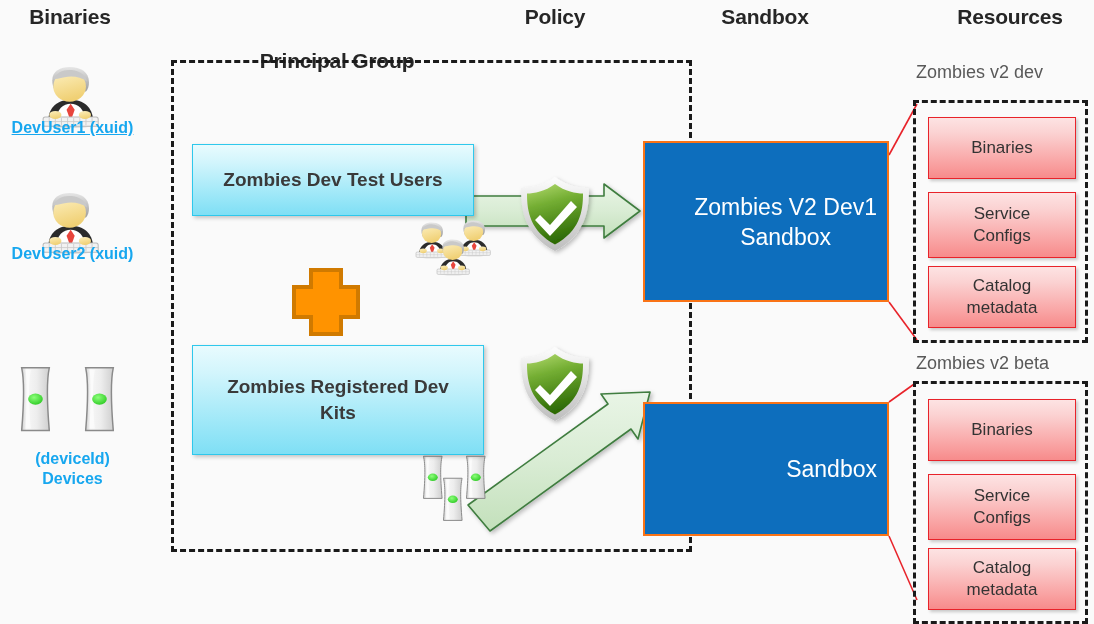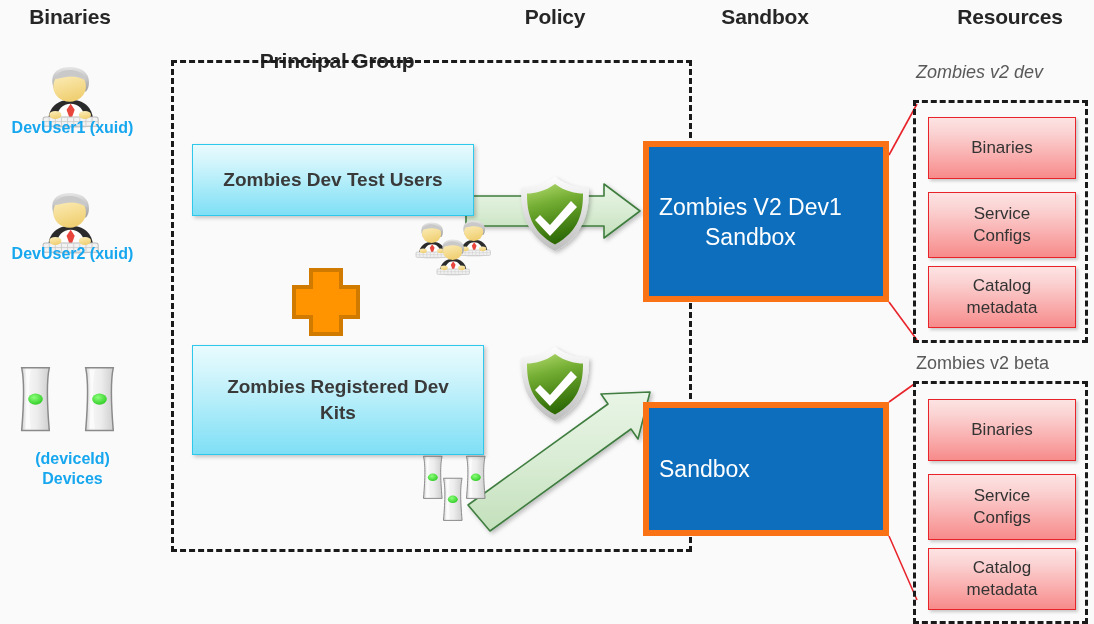--- a/index.html
+++ b/index.html
@@ -43,22 +43,22 @@
     text-align:center;
     color:#3a3a3a;font-weight:bold;font-size:19px;
     line-height:26px;
     padding:8px 14px;
   }
 
   
   .sandbox-box{
     box-sizing:border-box;
     background:#0d6ebd;
-    border:6px solid #f97316;
-    display:flex;align-items:center;justify-content:flex-start;
+    border:2px solid #f97316;
+    display:flex;align-items:center;justify-content:flex-end;
     text-align:center;color:#ffffff;font-size:23px;line-height:30px;
     padding:0 10px;
   }
 
   
   .resource-box{
     box-sizing:border-box;
     border:1px solid #e8232a;
     background:linear-gradient(to bottom,#fde3e3 0%,#fbd2d2 25%,#f9a3a3 75%,#f78b8b 100%);
     box-shadow:2px 2px 3px rgba(0,0,0,0.2);
@@ -227,21 +227,21 @@
       <path d="M311 270 L341 270 L341 287 L358 287 L358 317 L341 317 L341 334 L311 334 L311 317 L294 317 L294 287 L311 287 Z" fill="#ff9300" stroke="#d07a00" stroke-width="4" stroke-linejoin="miter"></path>
     </g>
   </svg>
 
   <div class="abs col-header" style="left:0;top:5px;width:140px;">Binaries</div>
   <div class="abs col-header" style="left:217px;top:5px;width:240px;margin-top:44px;">Principal Group</div>
   <div class="abs col-header" style="left:480px;top:5px;width:150px;">Policy</div>
   <div class="abs col-header" style="left:690px;top:5px;width:150px;">Sandbox</div>
   <div class="abs col-header" style="left:930px;top:5px;width:160px;">Resources</div>
 
-  <div class="abs principal-label" style="left:0;top:118px;width:145px;">DevUser1 (xuid)</div>
+  <div class="abs principal-label" style="left:0;top:118px;width:145px;text-decoration:underline;">DevUser1 (xuid)</div>
   <div class="abs principal-label" style="left:0;top:244px;width:145px;">DevUser2 (xuid)</div>
   <div class="abs" style="left:0;top:449px;width:145px;">
     <div class="principal-label">(deviceId)</div>
     <div class="principal-label">Devices</div>
   </div>
 
   <div class="abs dashed-box" style="left:171px;top:60px;width:521px;height:492px;"></div>
 
 
   <div class="abs group-box" style="left:192px;top:144px;width:282px;height:72px;">Zombies Dev Test Users</div>
@@ -254,21 +254,21 @@
       <div>Sandbox</div>
     </div>
   </div>
 
   <div class="abs sandbox-box" style="left:643px;top:402px;width:246px;height:134px;">
     <div>
       <div>Sandbox</div>
     </div>
   </div>
 
-  <div class="abs res-caption" style="left:916px;top:62px;font-style:italic;">Zombies v2 dev</div>
+  <div class="abs res-caption" style="left:916px;top:62px;">Zombies v2 dev</div>
 
   <div class="abs dashed-box" style="left:913px;top:100px;width:175px;height:243px;"></div>
 
   <div class="abs resource-box" style="left:928px;top:117px;width:148px;height:62px;">Binaries</div>
 
   <div class="abs resource-box" style="left:928px;top:192px;width:148px;height:66px;">
     <div>
       <div>Service</div>
       <div>Configs</div>
     </div>

